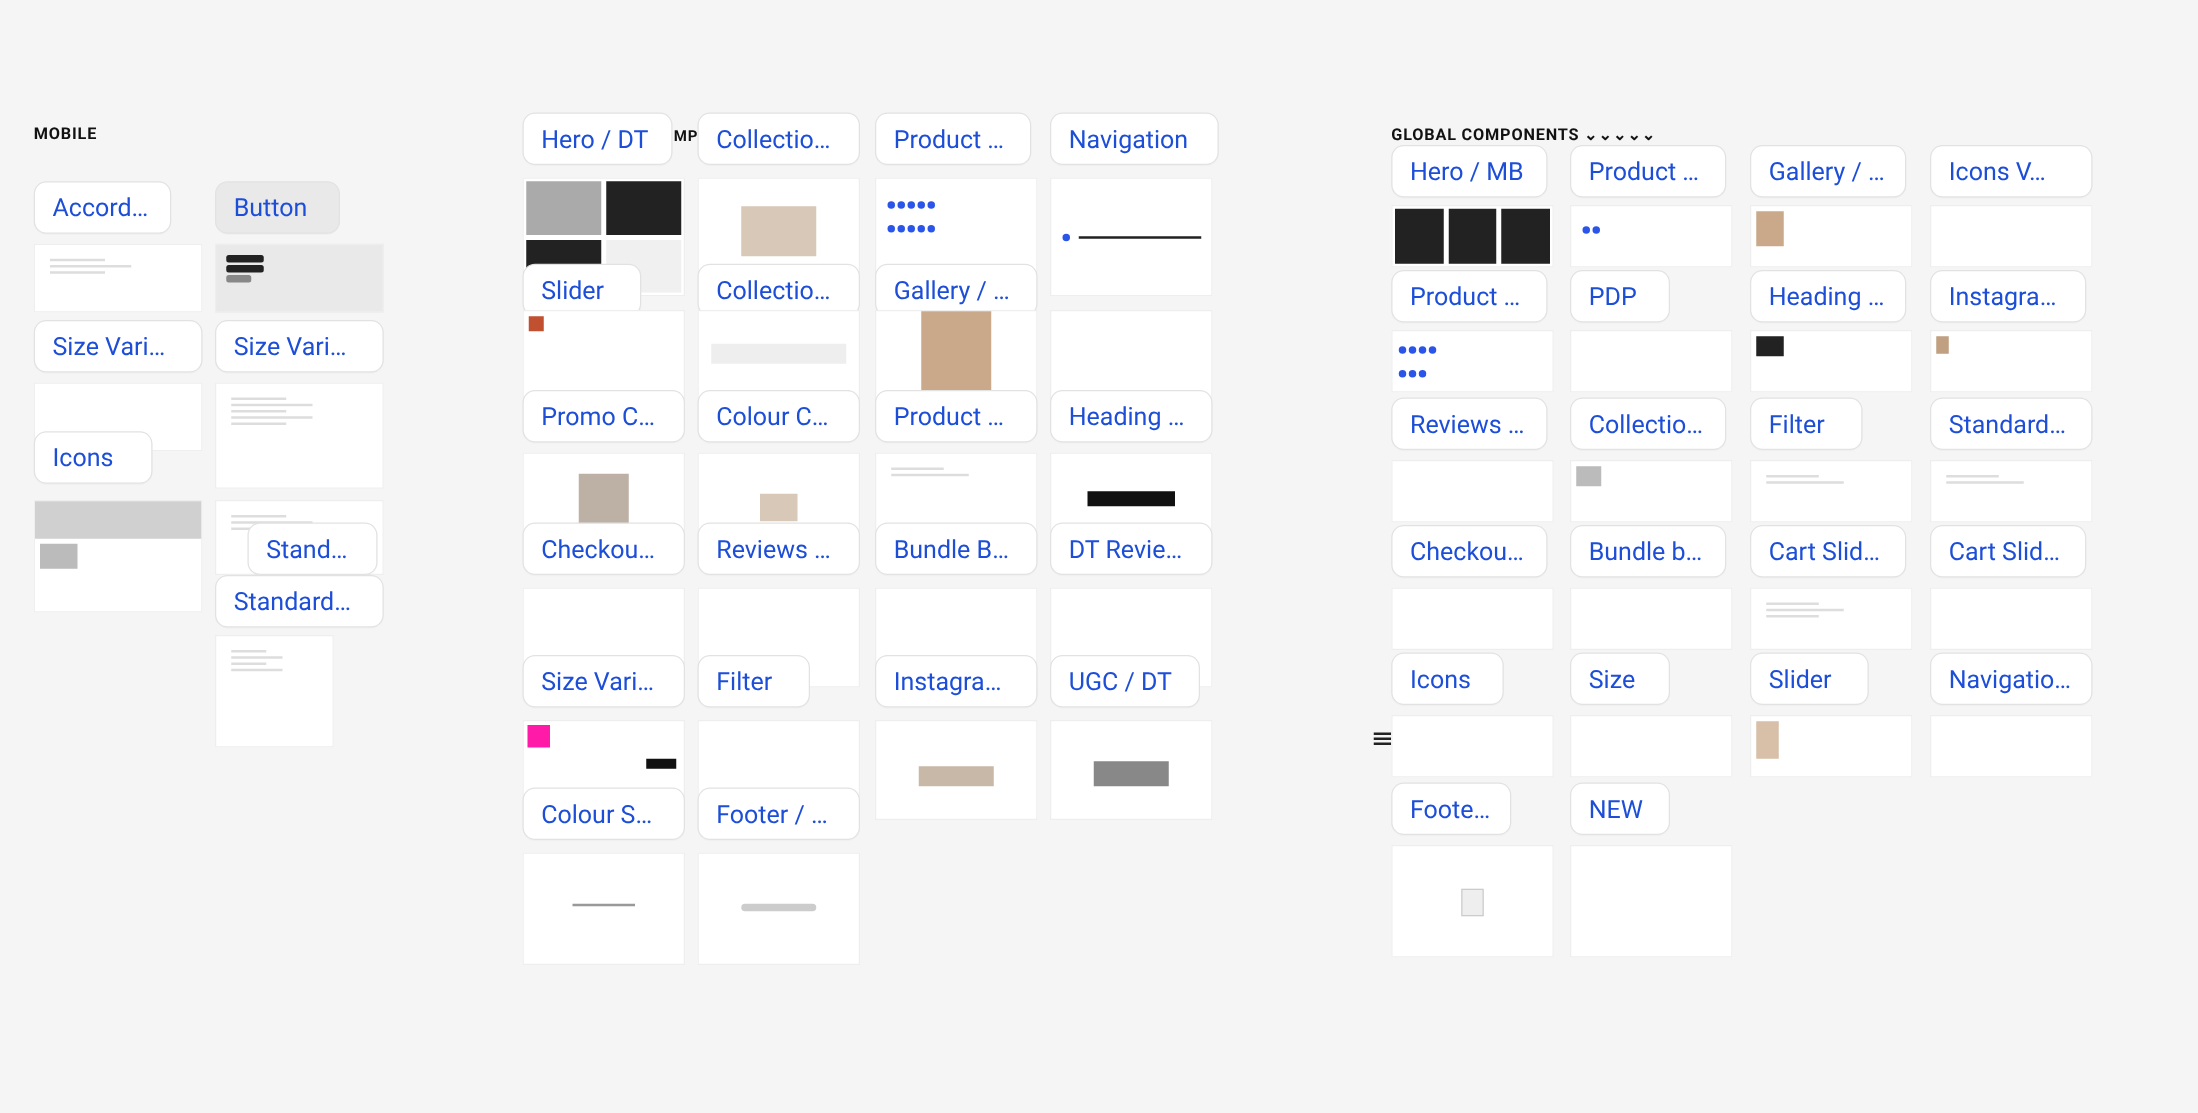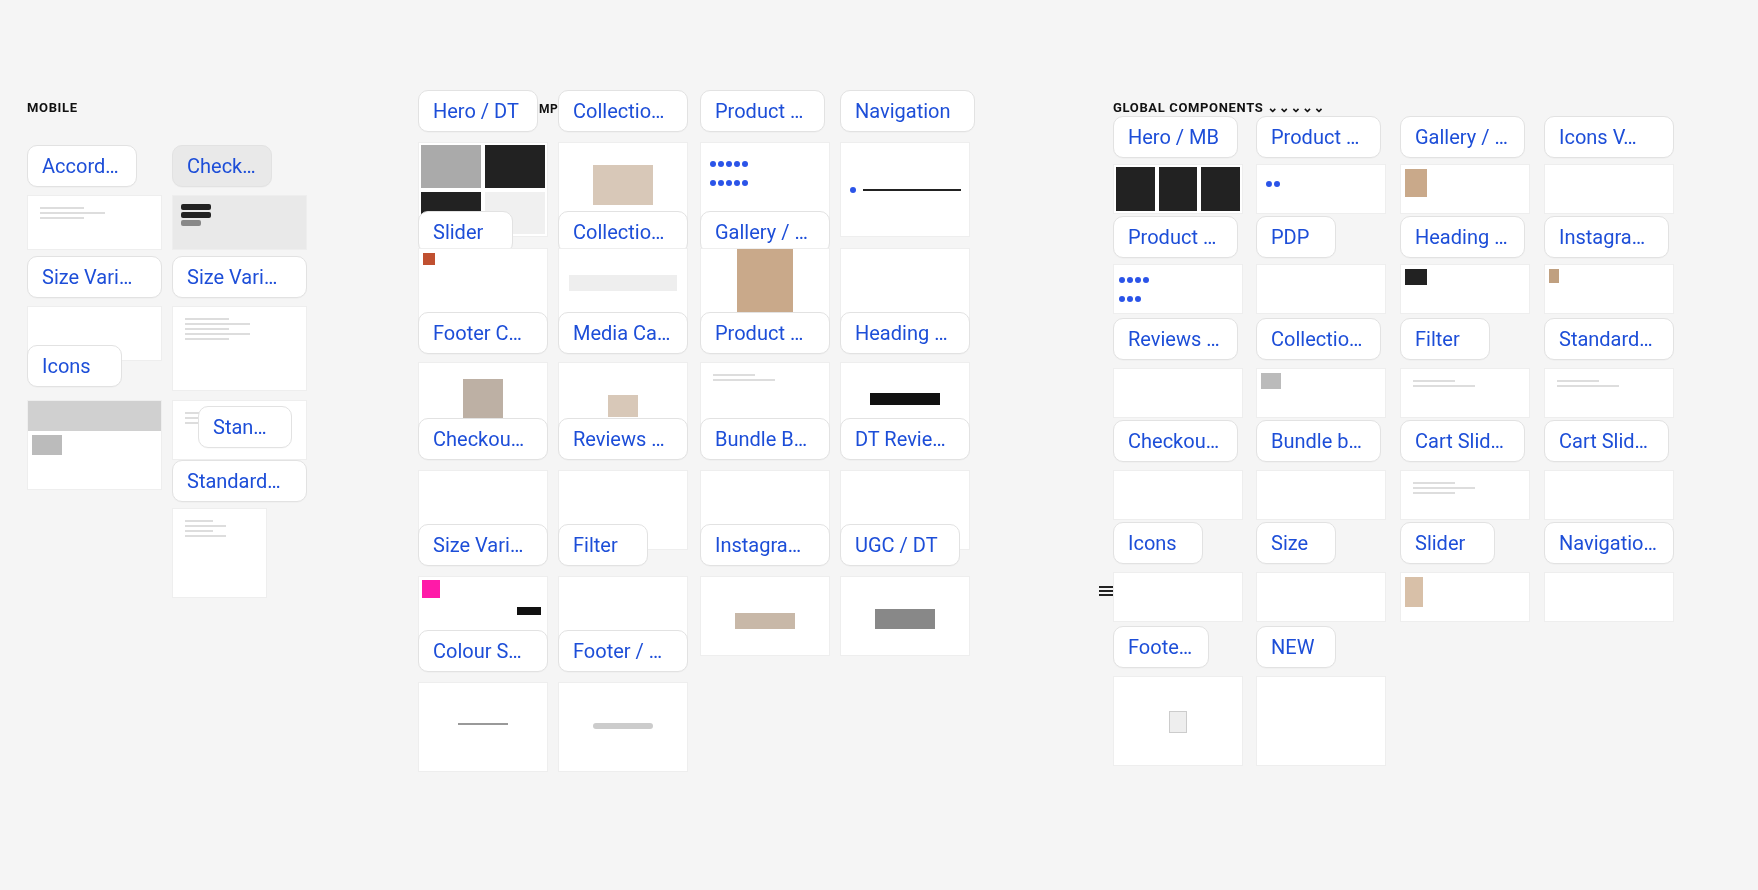--- a/index.html
+++ b/index.html
@@ -65,21 +65,21 @@
   .ham span { height:2px; background:#222; display:block; }
 </style>
 </head>
 <body>
 
 <div class="canvas">
 
   <div class="section-title" style="left:27px; top:100px;">MOBILE</div>
 
   <div class="chip" style="left:27px;  top:145px; width:110px;">Accordio…</div>
-  <div class="chip" style="left:172px; top:145px; width:100px; background:#e9e9e9;">Checkou</div>
+  <div class="chip" style="left:172px; top:145px; width:100px; background:#e9e9e9;">Button</div>
 
   <div class="thumb" style="left:27px;  top:195px; width:135px; height:55px;">
     <div class="tiny-lines">
         <div></div>
         <div></div>
         <div></div>
       </div>
   </div>
   <div class="thumb selected" style="left:172px; top:195px; width:135px; height:55px;">
     <div style="padding:6px;">
@@ -110,21 +110,21 @@
     <div style="width:30px;height:20px;background:#bbb;margin:4px;"></div>
   </div>
   <div class="thumb" style="left:172px; top:400px; width:135px; height:60px;">
     <div class="tiny-lines">
         <div></div>
         <div></div>
         <div></div>
       </div>
   </div>
 
-  <div class="chip" style="left:198px; top:406px; width:94px;">Standa…</div>
+  <div class="chip" style="left:198px; top:418px; width:104px;">Standa…</div>
   <div class="chip" style="left:172px; top:460px; width:135px;">Standard…</div>
 
   <div class="thumb" style="left:172px; top:508px; width:95px; height:90px;">
     <div class="tiny-lines">
         <div></div>
         <div></div>
         <div></div>
         <div></div>
       </div>
   </div>
@@ -172,22 +172,22 @@
       </div>
   </div>
   <div class="thumb" style="left:558px; top:248px; width:130px; height:80px;">
     <div style="margin:26px 10px;height:16px;background:#eee;"></div>
   </div>
   <div class="thumb" style="left:700px; top:248px; width:130px; height:80px;">
     <div style="margin:0 auto;width:56px;height:80px;" class="beige"></div>
   </div>
   <div class="thumb" style="left:840px; top:248px; width:130px; height:80px;"></div>
 
-  <div class="chip" style="left:418px; top:312px; width:130px;">Footer C…</div>
-  <div class="chip" style="left:558px; top:312px; width:130px;">Media Ca…</div>
+  <div class="chip" style="left:418px; top:312px; width:130px;">Promo C…</div>
+  <div class="chip" style="left:558px; top:312px; width:130px;">Colour Ca…</div>
   <div class="chip" style="left:700px; top:312px; width:130px;">Product …</div>
   <div class="chip" style="left:840px; top:312px; width:130px;">Heading …</div>
 
   <div class="thumb" style="left:418px; top:362px; width:130px; height:80px;">
     <div style="margin:16px auto;width:40px;height:48px;background:#bdb0a4;"></div>
   </div>
   <div class="thumb" style="left:558px; top:362px; width:130px; height:80px;">
     <div style="margin:32px auto;width:30px;height:22px;background:#d8c8b8;"></div>
   </div>
   <div class="thumb" style="left:700px; top:362px; width:130px; height:80px;">

